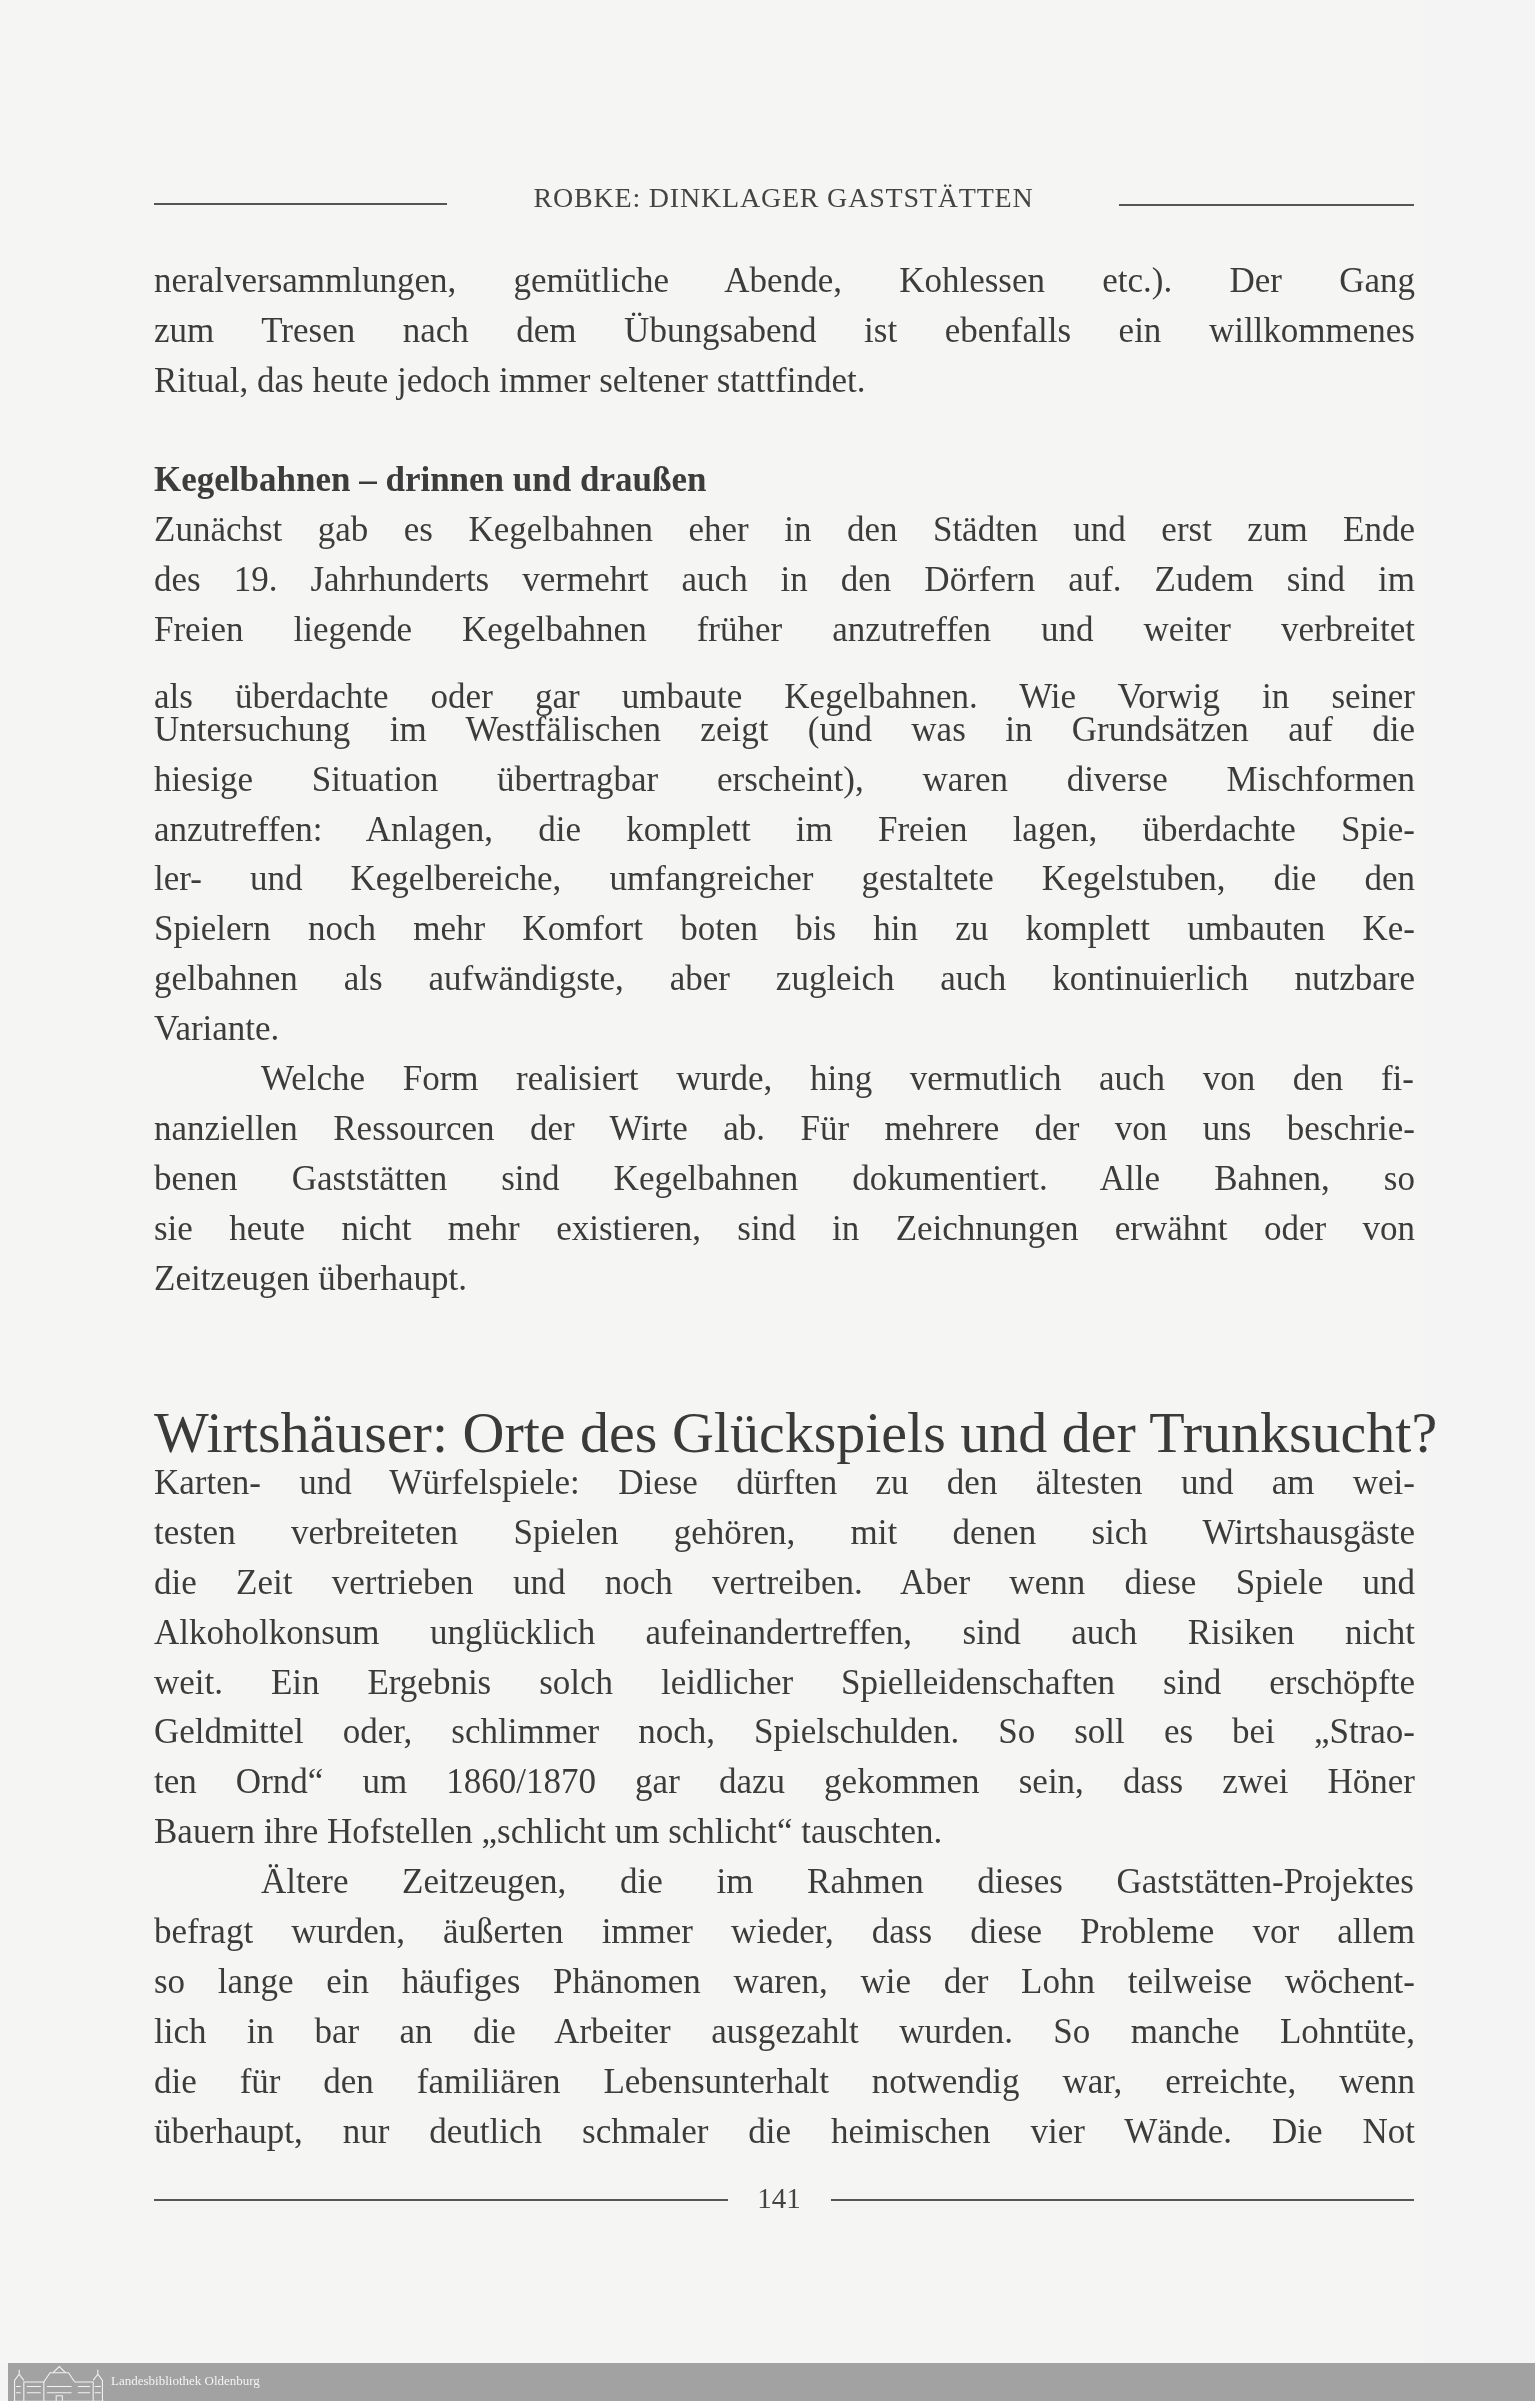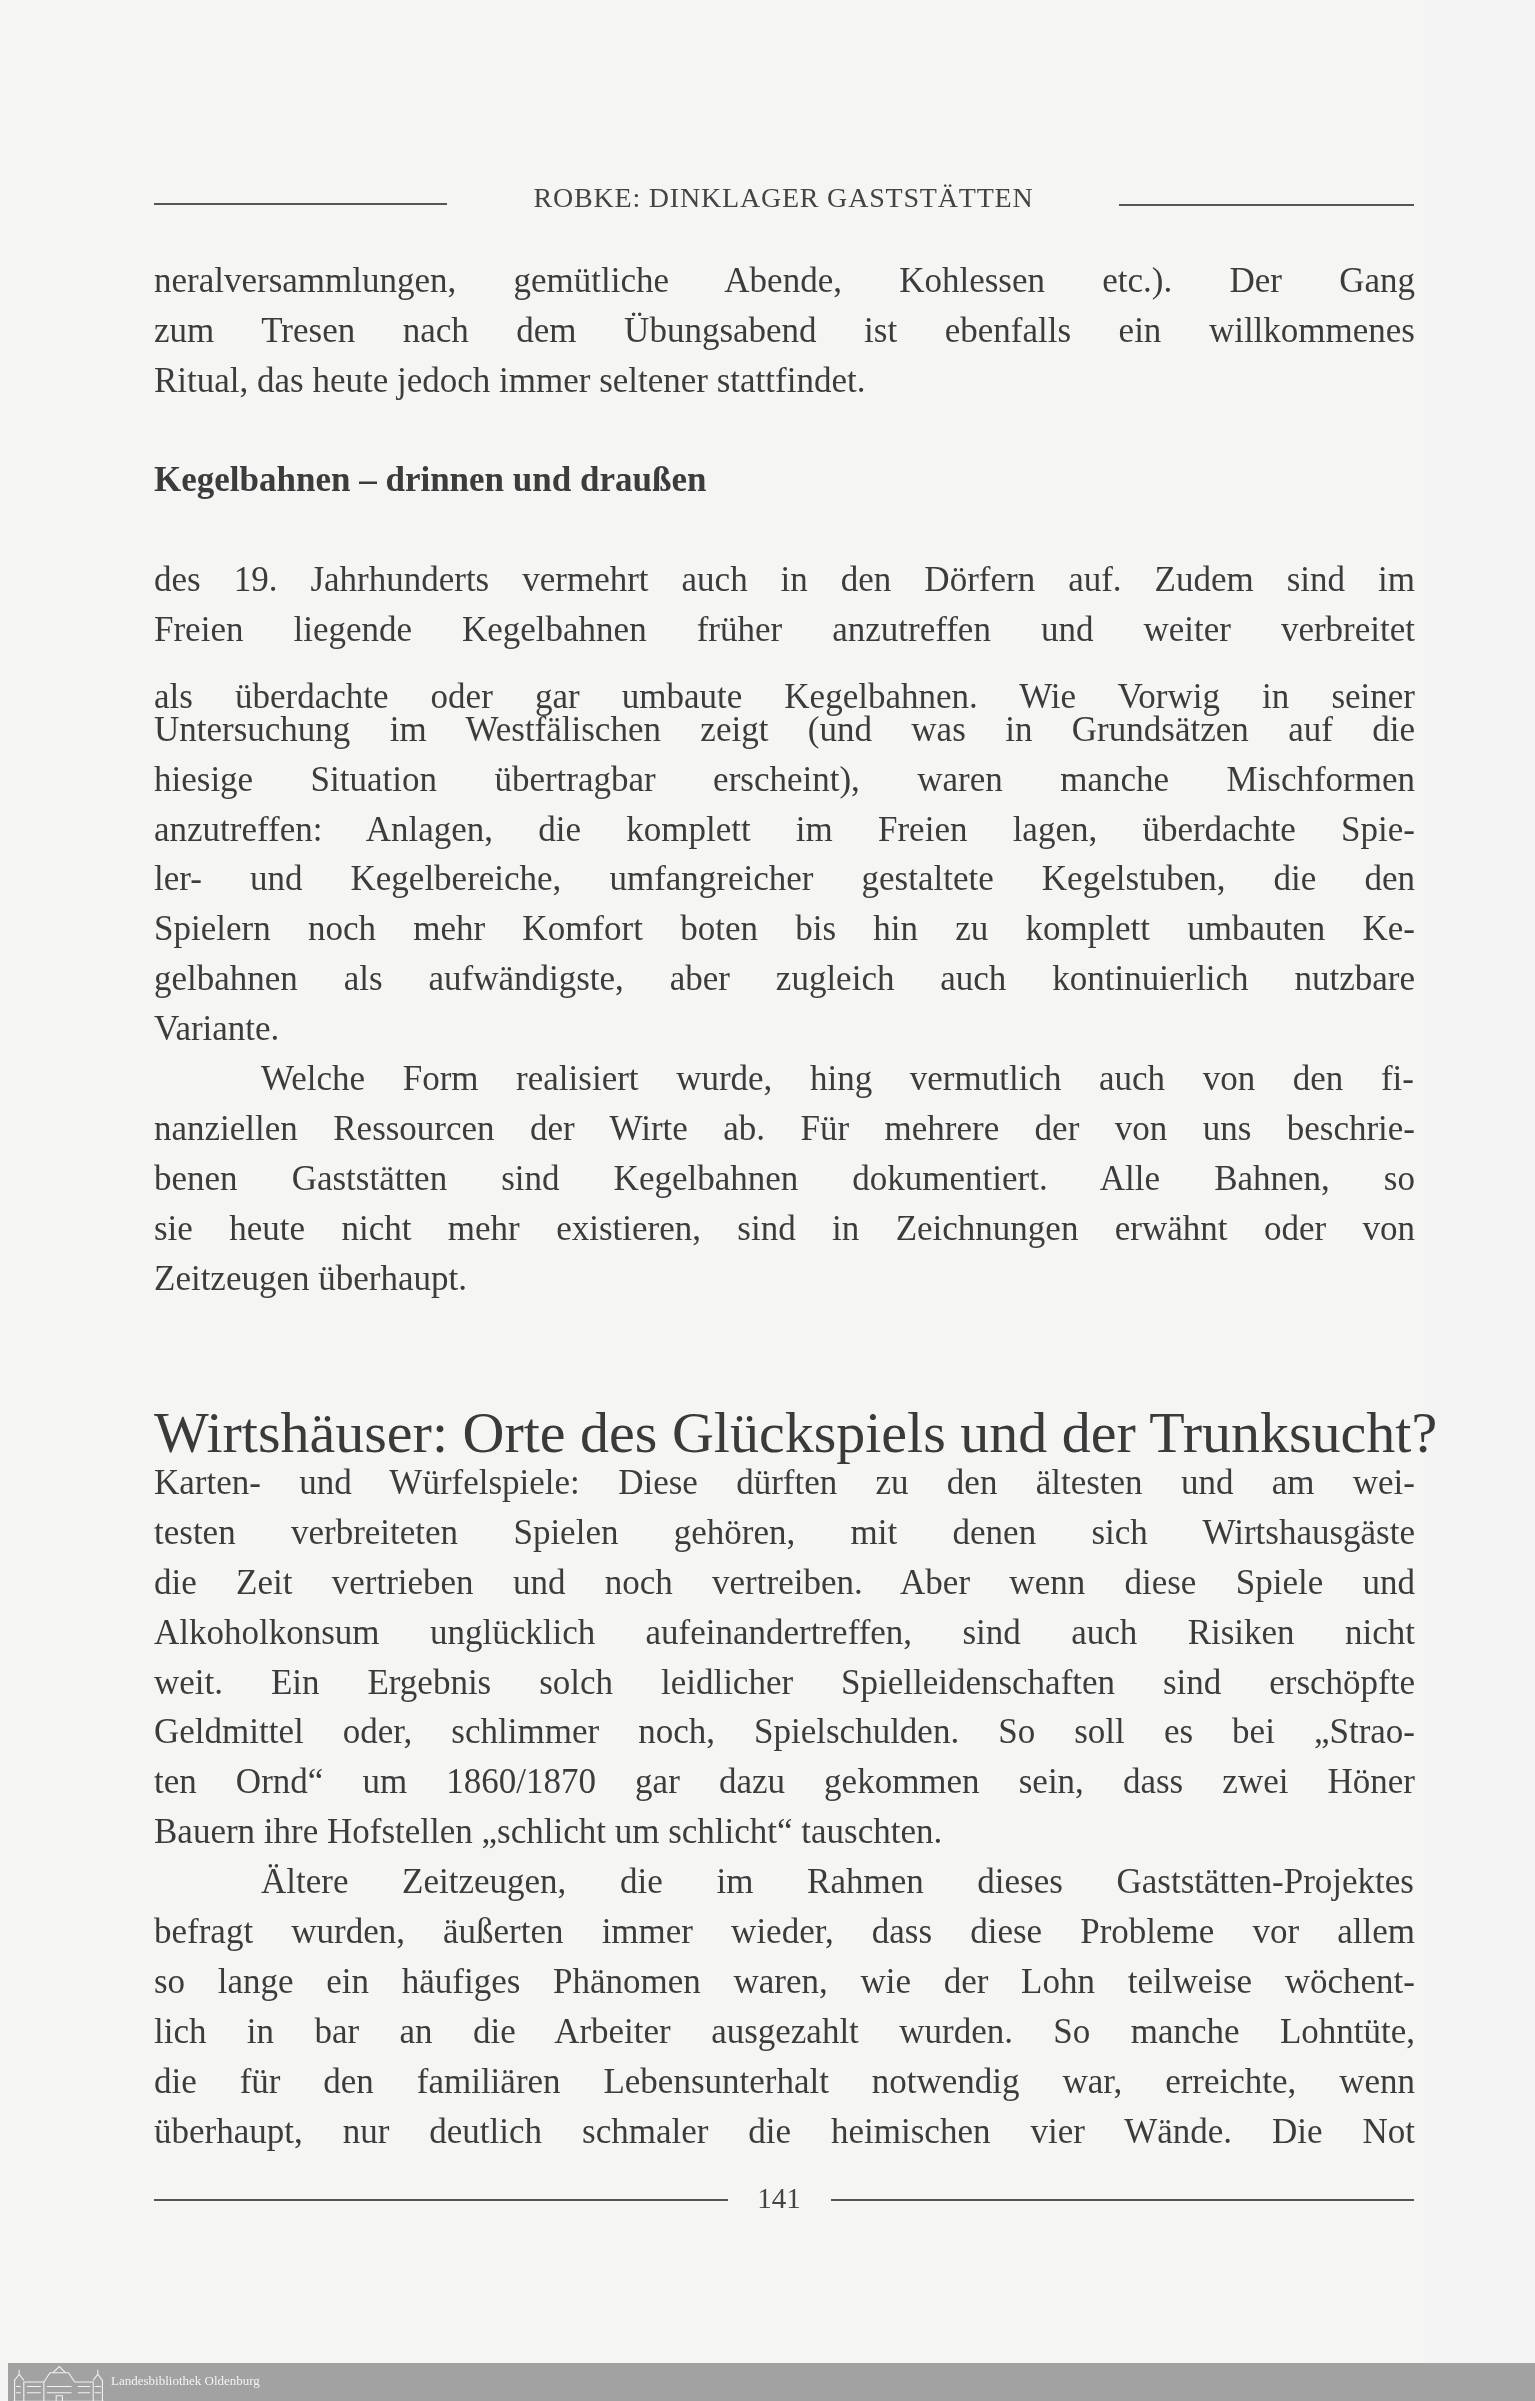--- a/index.html
+++ b/index.html
@@ -48,25 +48,26 @@
   <div class="rule" style="left:154px; top:203px; width:293px;"></div>
   <div class="running-head">ROBKE: DINKLAGER GASTSTÄTTEN</div>
   <div class="rule" style="left:1119px; top:204px; width:295px;"></div>
 
   <div class="line" style="top:256px;">neralversammlungen, gemütliche Abende, Kohlessen etc.). Der Gang</div>
   <div class="line" style="top:306px;">zum Tresen nach dem Übungsabend ist ebenfalls ein willkommenes</div>
   <div class="line last" style="top:356px;">Ritual, das heute jedoch immer seltener stattfindet.</div>
 
   <div class="line subhead" style="top:455px;">Kegelbahnen – drinnen und draußen</div>
 
+  <div class="line" style="top:505px;">Zunächst gab es Kegelbahnen eher in den Städten und erst zum Ende</div>
   <div class="line" style="top:555px;">des 19. Jahrhunderts vermehrt auch in den Dörfern auf. Zudem sind im</div>
   <div class="line" style="top:605px;">Freien liegende Kegelbahnen früher anzutreffen und weiter verbreitet</div>
   <div class="line" style="top:672px;">als überdachte oder gar umbaute Kegelbahnen. Wie Vorwig in seiner</div>
   <div class="line" style="top:705px;">Untersuchung im Westfälischen zeigt (und was in Grundsätzen auf die</div>
-  <div class="line" style="top:755px;">hiesige Situation übertragbar erscheint), waren manche Mischformen</div>
+  <div class="line" style="top:755px;">hiesige Situation übertragbar erscheint), waren diverse Mischformen</div>
   <div class="line" style="top:805px;">anzutreffen: Anlagen, die komplett im Freien lagen, überdachte Spie-</div>
   <div class="line" style="top:854px;">ler- und Kegelbereiche, umfangreicher gestaltete Kegelstuben, die den</div>
   <div class="line" style="top:904px;">Spielern noch mehr Komfort boten bis hin zu komplett umbauten Ke-</div>
   <div class="line" style="top:954px;">gelbahnen als aufwändigste, aber zugleich auch kontinuierlich nutzbare</div>
   <div class="line last" style="top:1004px;">Variante.</div>
 
   <div class="line indent" style="top:1054px;">Welche Form realisiert wurde, hing vermutlich auch von den fi-</div>
   <div class="line" style="top:1104px;">nanziellen Ressourcen der Wirte ab. Für mehrere der von uns beschrie-</div>
   <div class="line" style="top:1154px;">benen Gaststätten sind Kegelbahnen dokumentiert. Alle Bahnen, so</div>
   <div class="line" style="top:1204px;">sie heute nicht mehr existieren, sind in Zeichnungen erwähnt oder von</div>

